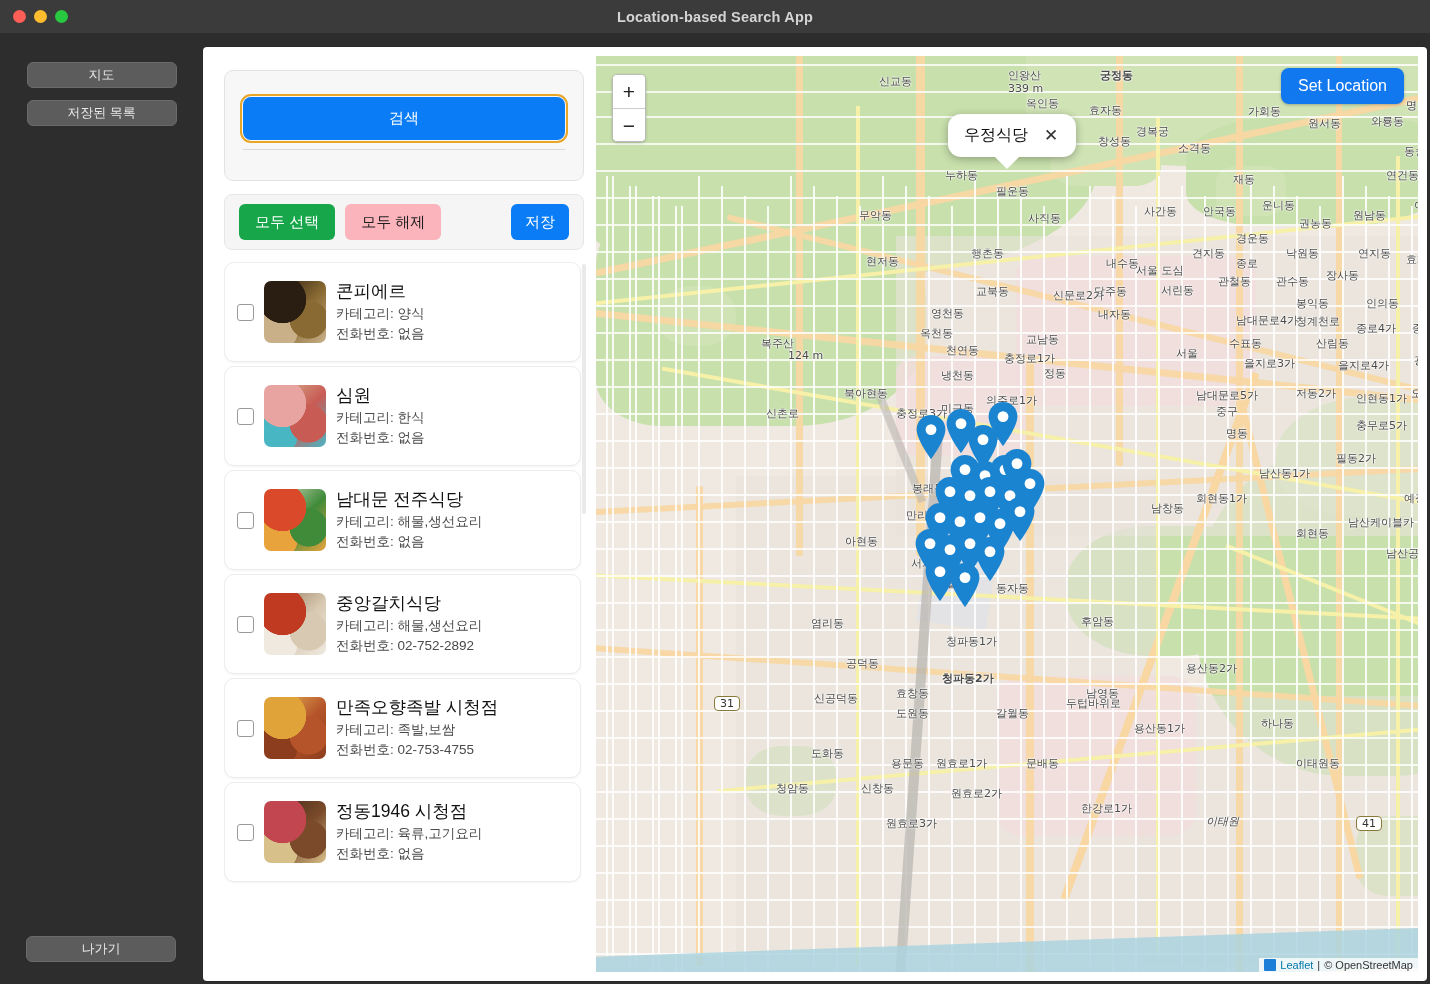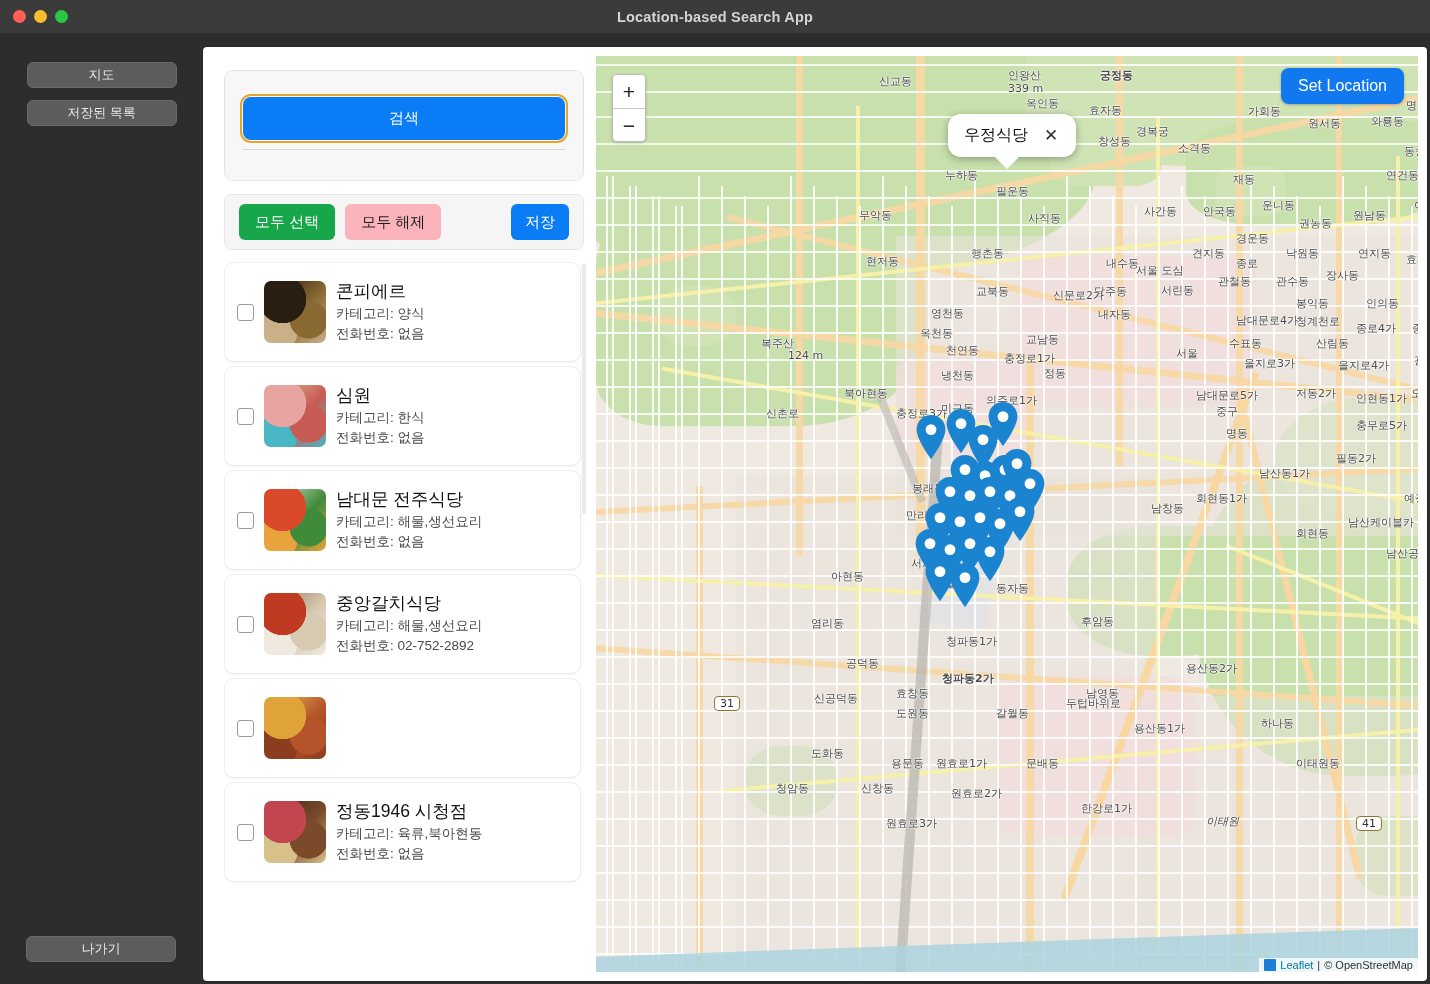--- a/index.html
+++ b/index.html
@@ -381,27 +381,32 @@
             <div class="thumb" style="background: radial-gradient(circle at 30% 30%, rgb(192, 58, 34) 0px, rgb(192, 58, 34) 38%, transparent 39%), radial-gradient(circle at 72% 62%, rgb(216, 201, 178) 0px, rgb(216, 201, 178) 32%, transparent 33%), radial-gradient(circle at 20% 80%, rgb(239, 233, 223) 0px, rgb(239, 233, 223) 30%, transparent 31%), linear-gradient(135deg, rgb(140, 111, 78) 0%, rgb(216, 201, 178) 55%, rgb(239, 233, 223) 100%);"></div>
             <div class="meta">
               <div class="r-name">중앙갈치식당</div>
               <div class="r-sub">카테고리: 해물,생선요리</div>
               <div class="r-sub">전화번호: 02-752-2892</div>
             </div>
           </div>
           <div class="result-item">
             <div class="chk"></div>
             <div class="thumb" style="background: radial-gradient(circle at 30% 30%, rgb(224, 163, 58) 0px, rgb(224, 163, 58) 38%, transparent 39%), radial-gradient(circle at 72% 62%, rgb(181, 84, 42) 0px, rgb(181, 84, 42) 32%, transparent 33%), radial-gradient(circle at 20% 80%, rgb(140, 61, 30) 0px, rgb(140, 61, 30) 30%, transparent 31%), linear-gradient(135deg, rgb(240, 199, 97) 0%, rgb(181, 84, 42) 55%, rgb(140, 61, 30) 100%);"></div>
+            <div class="meta">
+              <div class="r-name">만족오향족발 시청점</div>
+              <div class="r-sub">카테고리: 족발,보쌈</div>
+              <div class="r-sub">전화번호: 02-753-4755</div>
+            </div>
           </div>
           <div class="result-item">
             <div class="chk"></div>
             <div class="thumb" style="background: radial-gradient(circle at 30% 30%, rgb(194, 70, 79) 0px, rgb(194, 70, 79) 38%, transparent 39%), radial-gradient(circle at 72% 62%, rgb(122, 74, 42) 0px, rgb(122, 74, 42) 32%, transparent 33%), radial-gradient(circle at 20% 80%, rgb(216, 192, 138) 0px, rgb(216, 192, 138) 30%, transparent 31%), linear-gradient(135deg, rgb(58, 38, 24) 0%, rgb(122, 74, 42) 55%, rgb(216, 192, 138) 100%);"></div>
             <div class="meta">
               <div class="r-name">정동1946 시청점</div>
-              <div class="r-sub">카테고리: 육류,북아현동</div>
+              <div class="r-sub">카테고리: 육류,고기요리</div>
               <div class="r-sub">전화번호: 없음</div>
             </div>
           </div>
         </div>
     </div>
 
     <div class="map-wrap">
       <div class="map-canvas" id="map-canvas">
           <div class="map-land" style="left: 0px; top: 0px; width: 822px; height: 916px;"></div>
           <div class="green" style="left: -20px; top: -10px; width: 520px; height: 230px; border-radius: 0px 0px 45% 30%;"></div>
@@ -604,21 +609,21 @@
           <span class="maplabel" style="left: 167px; top: 293px; margin-left: 25px;">124 m</span>
           <span class="maplabel" style="left: 316px; top: 425px;">봉래동</span>
           <span class="maplabel" style="left: 663px; top: 410px;">남산동1가</span>
           <span class="maplabel" style="left: 600px; top: 435px;">회현동1가</span>
           <span class="maplabel" style="left: 808px; top: 435px;">예장동</span>
           <span class="maplabel" style="left: 752px; top: 415px; margin-top: 44px;">남산케이블카</span>
           <span class="maplabel" style="left: 310px; top: 452px;">만리동1가</span>
           <span class="maplabel" style="left: 555px; top: 445px;">남창동</span>
           <span class="maplabel" style="left: 700px; top: 470px;">회현동</span>
           <span class="maplabel" style="left: 790px; top: 490px;">남산공원</span>
-          <span class="maplabel" style="left: 235px; top: 478px; margin-top: 35px;">아현동</span>
+          <span class="maplabel" style="left: 249px; top: 478px;">아현동</span>
           <span class="maplabel" style="left: 315px; top: 500px;">서계동</span>
           <span class="maplabel" style="left: 340px; top: 520px;">서울역</span>
           <span class="maplabel" style="left: 400px; top: 525px;">동자동</span>
           <span class="maplabel" style="left: 485px; top: 558px;">후암동</span>
           <span class="maplabel" style="left: 215px; top: 560px;">염리동</span>
           <span class="maplabel" style="left: 250px; top: 600px;">공덕동</span>
           <span class="maplabel" style="left: 350px; top: 578px;">청파동1가</span>
           <span class="maplabel" style="left: 346px; top: 615px; font-weight: bold;">청파동2가</span>
           <span class="maplabel" style="left: 300px; top: 650px;">도원동</span>
           <span class="maplabel" style="left: 400px; top: 650px;">갈월동</span>

